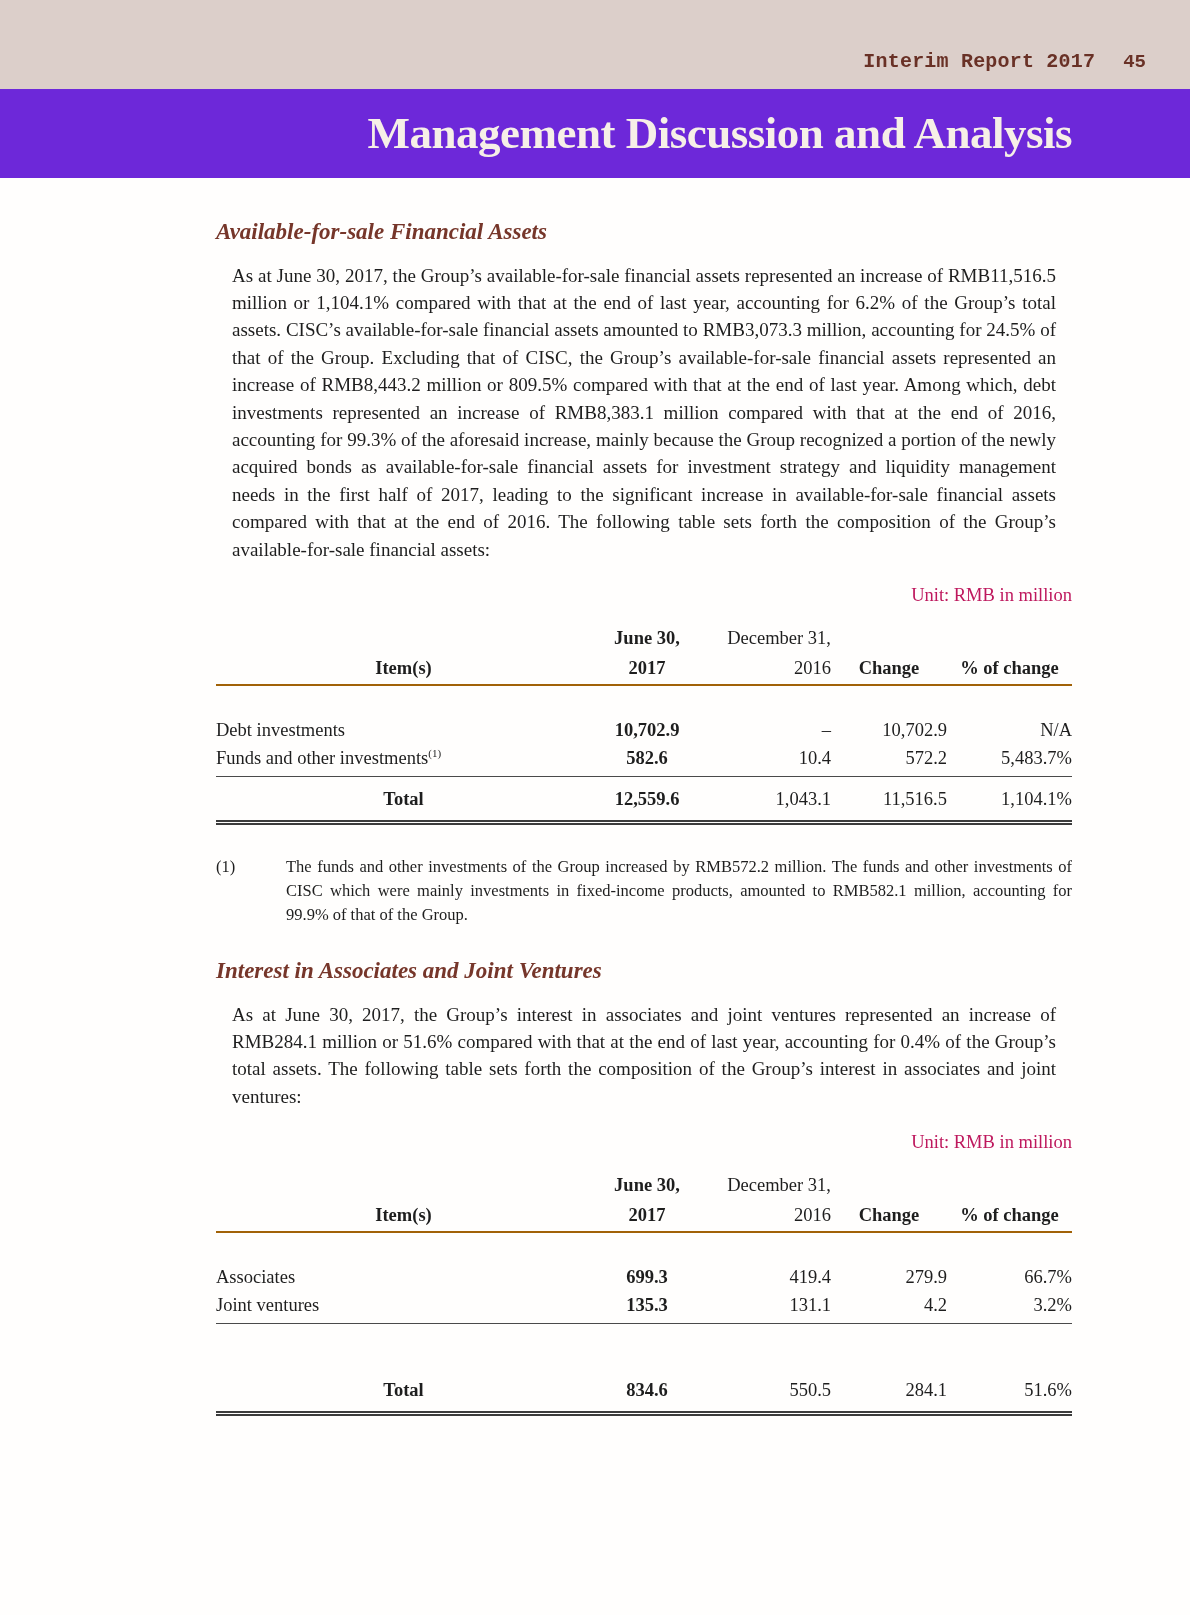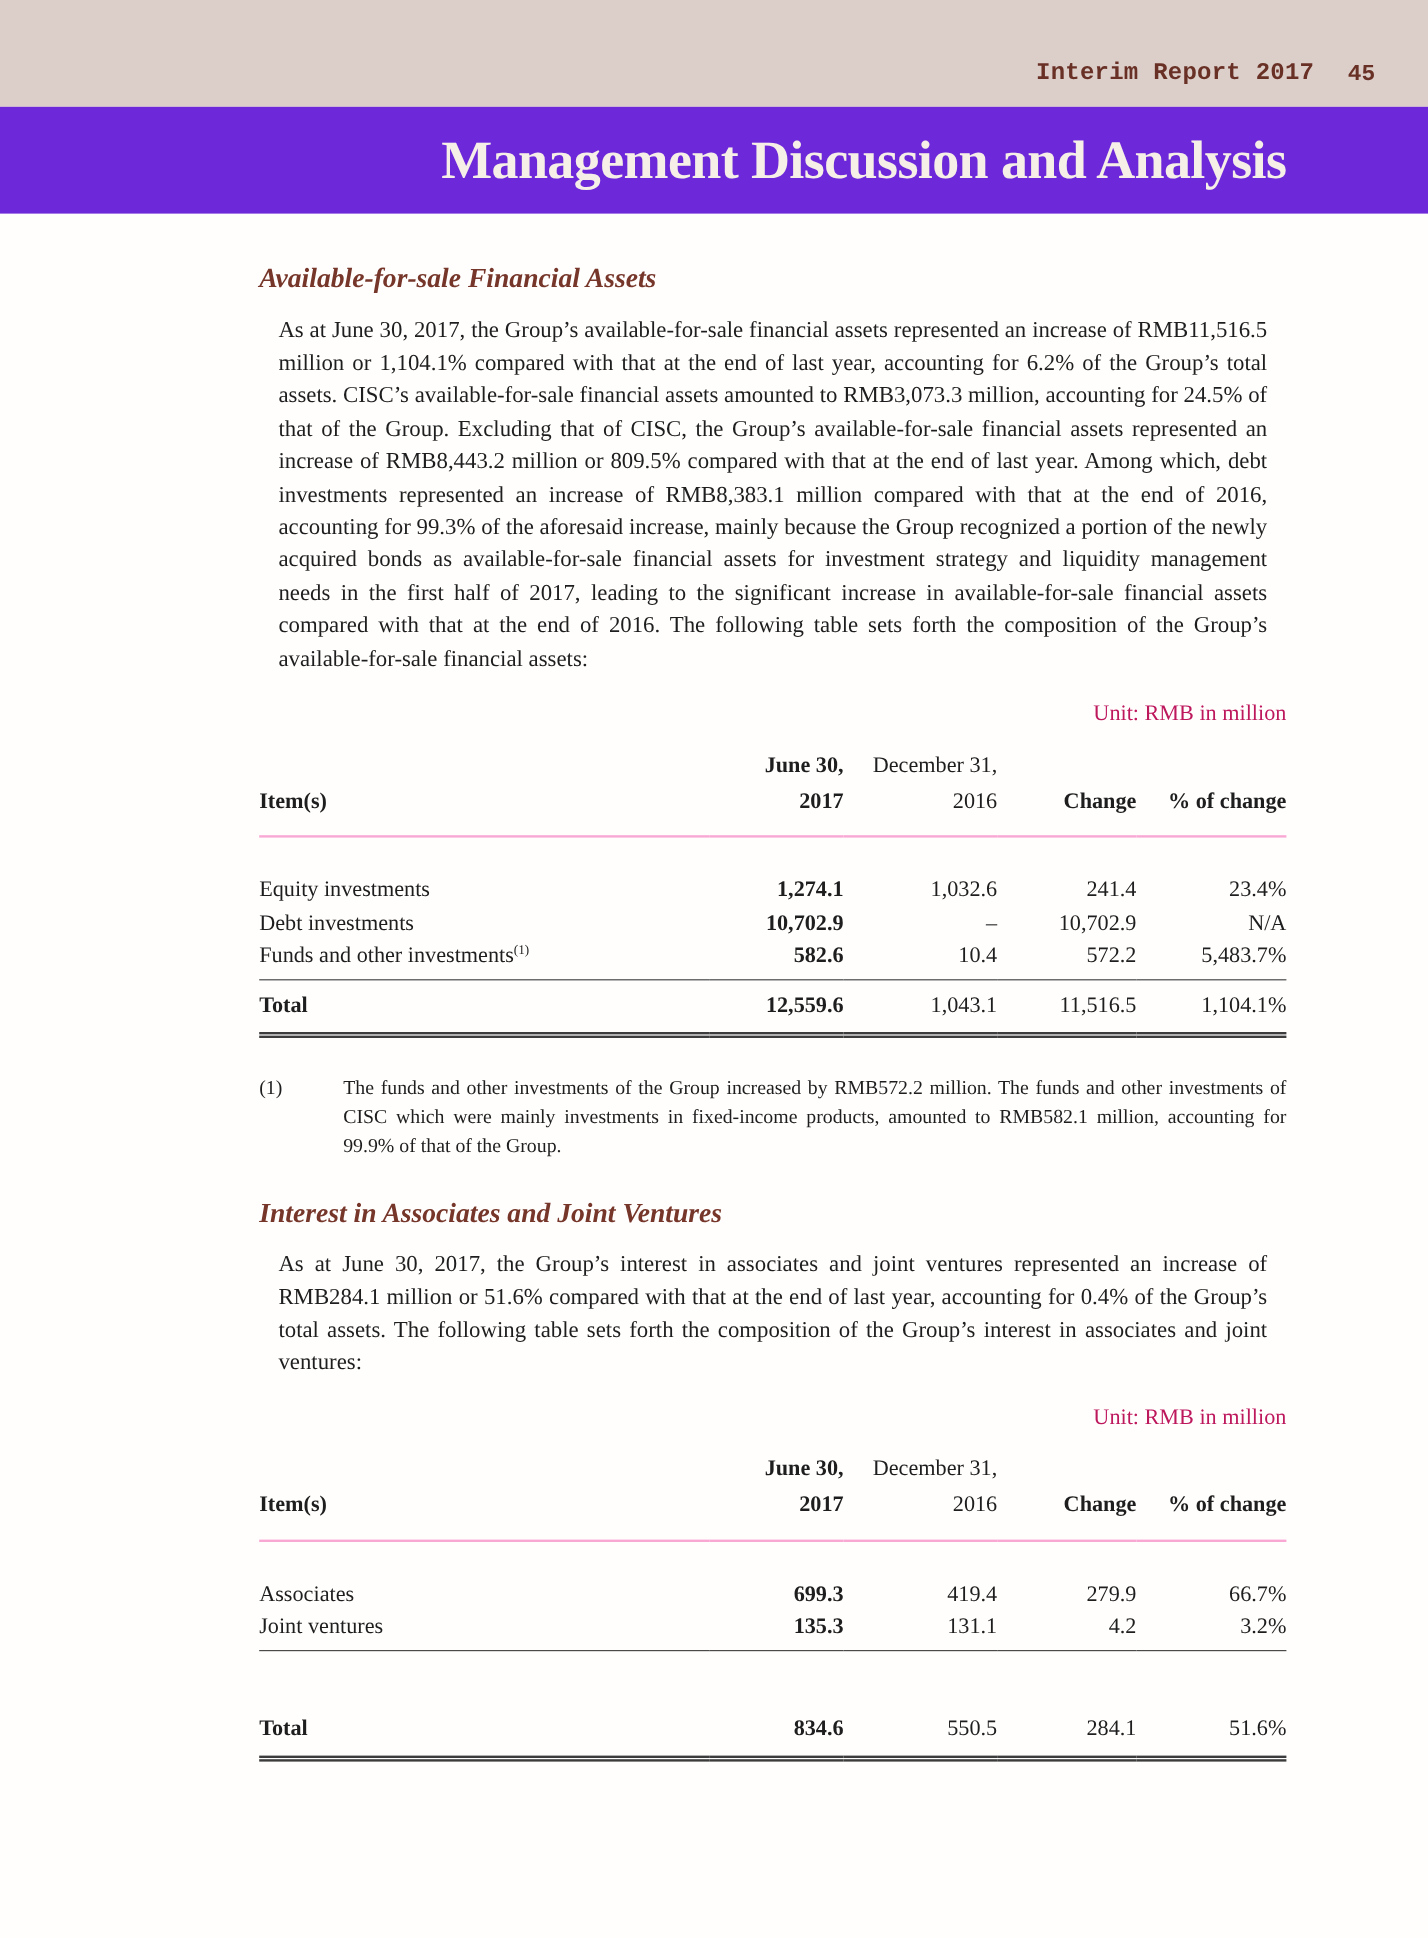--- a/index.html
+++ b/index.html
@@ -51,23 +51,23 @@
   table.fin col.c-item{width:375px;}
   table.fin col.c-1{width:112px;}
   table.fin col.c-2{width:128px;}
   table.fin col.c-3{width:116px;}
   table.fin col.c-4{width:125px;}
   table.fin th,table.fin td{
     padding:0;font-weight:normal;vertical-align:bottom;text-align:right;
     line-height:27.4px;
   }
   table.fin .left{text-align:left;}
-  table.fin .bold{font-weight:bold;}
+  table.fin .bold{font-weight:bold;text-align:center;}
   table.fin thead tr.hrow1 th{height:28px;}
-  table.fin thead tr.hrow2 th{height:30px;border-bottom:2px solid #f9a8d4;padding-bottom:14px;}
+  table.fin thead tr.hrow2 th{height:30px;border-bottom:2px solid #a16207;padding-bottom:2px;}
   table.fin tr.spacer td{height:31px;border:0;}
   table.fin tr.spacer-big td{height:44px;border:0;}
   table.fin tbody tr.data td{height:27.5px;}
   table.fin tbody tr.last-data td{border-bottom:1.5px solid #4a4a4a;padding-bottom:4px;}
   table.fin tr.total-row td{height:36px;padding-bottom:7px;border-bottom:5px double #3c3c3c;}
   sup.fn-sup{font-size:11px;line-height:0;vertical-align:super;letter-spacing:0;}
   
   .footnote{display:flex;margin-top:30px;font-size:16.5px;line-height:24px;}
   .fn-marker{width:70px;flex:none;}
   .fn-text{flex:1;text-align:justify;}
@@ -114,27 +114,20 @@
           <th>2016</th>
           <th class="bold">Change</th>
           <th class="bold">% of change</th>
         </tr>
       </thead>
       <tbody>
         <tr class="spacer">
             <td colspan="5"></td>
           </tr>
         <tr class="data">
-          <td class="left"><span>Equity investments</span><sup class="fn-sup"></sup></td>
-          <td class="bold">1,274.1</td>
-          <td>1,032.6</td>
-          <td>241.4</td>
-          <td>23.4%</td>
-        </tr>
-        <tr class="data">
           <td class="left"><span>Debt investments</span><sup class="fn-sup"></sup></td>
           <td class="bold">10,702.9</td>
           <td>–</td>
           <td>10,702.9</td>
           <td>N/A</td>
         </tr>
         <tr class="data last-data">
           <td class="left"><span>Funds and other investments</span><sup class="fn-sup">(1)</sup></td>
           <td class="bold">582.6</td>
           <td>10.4</td>

